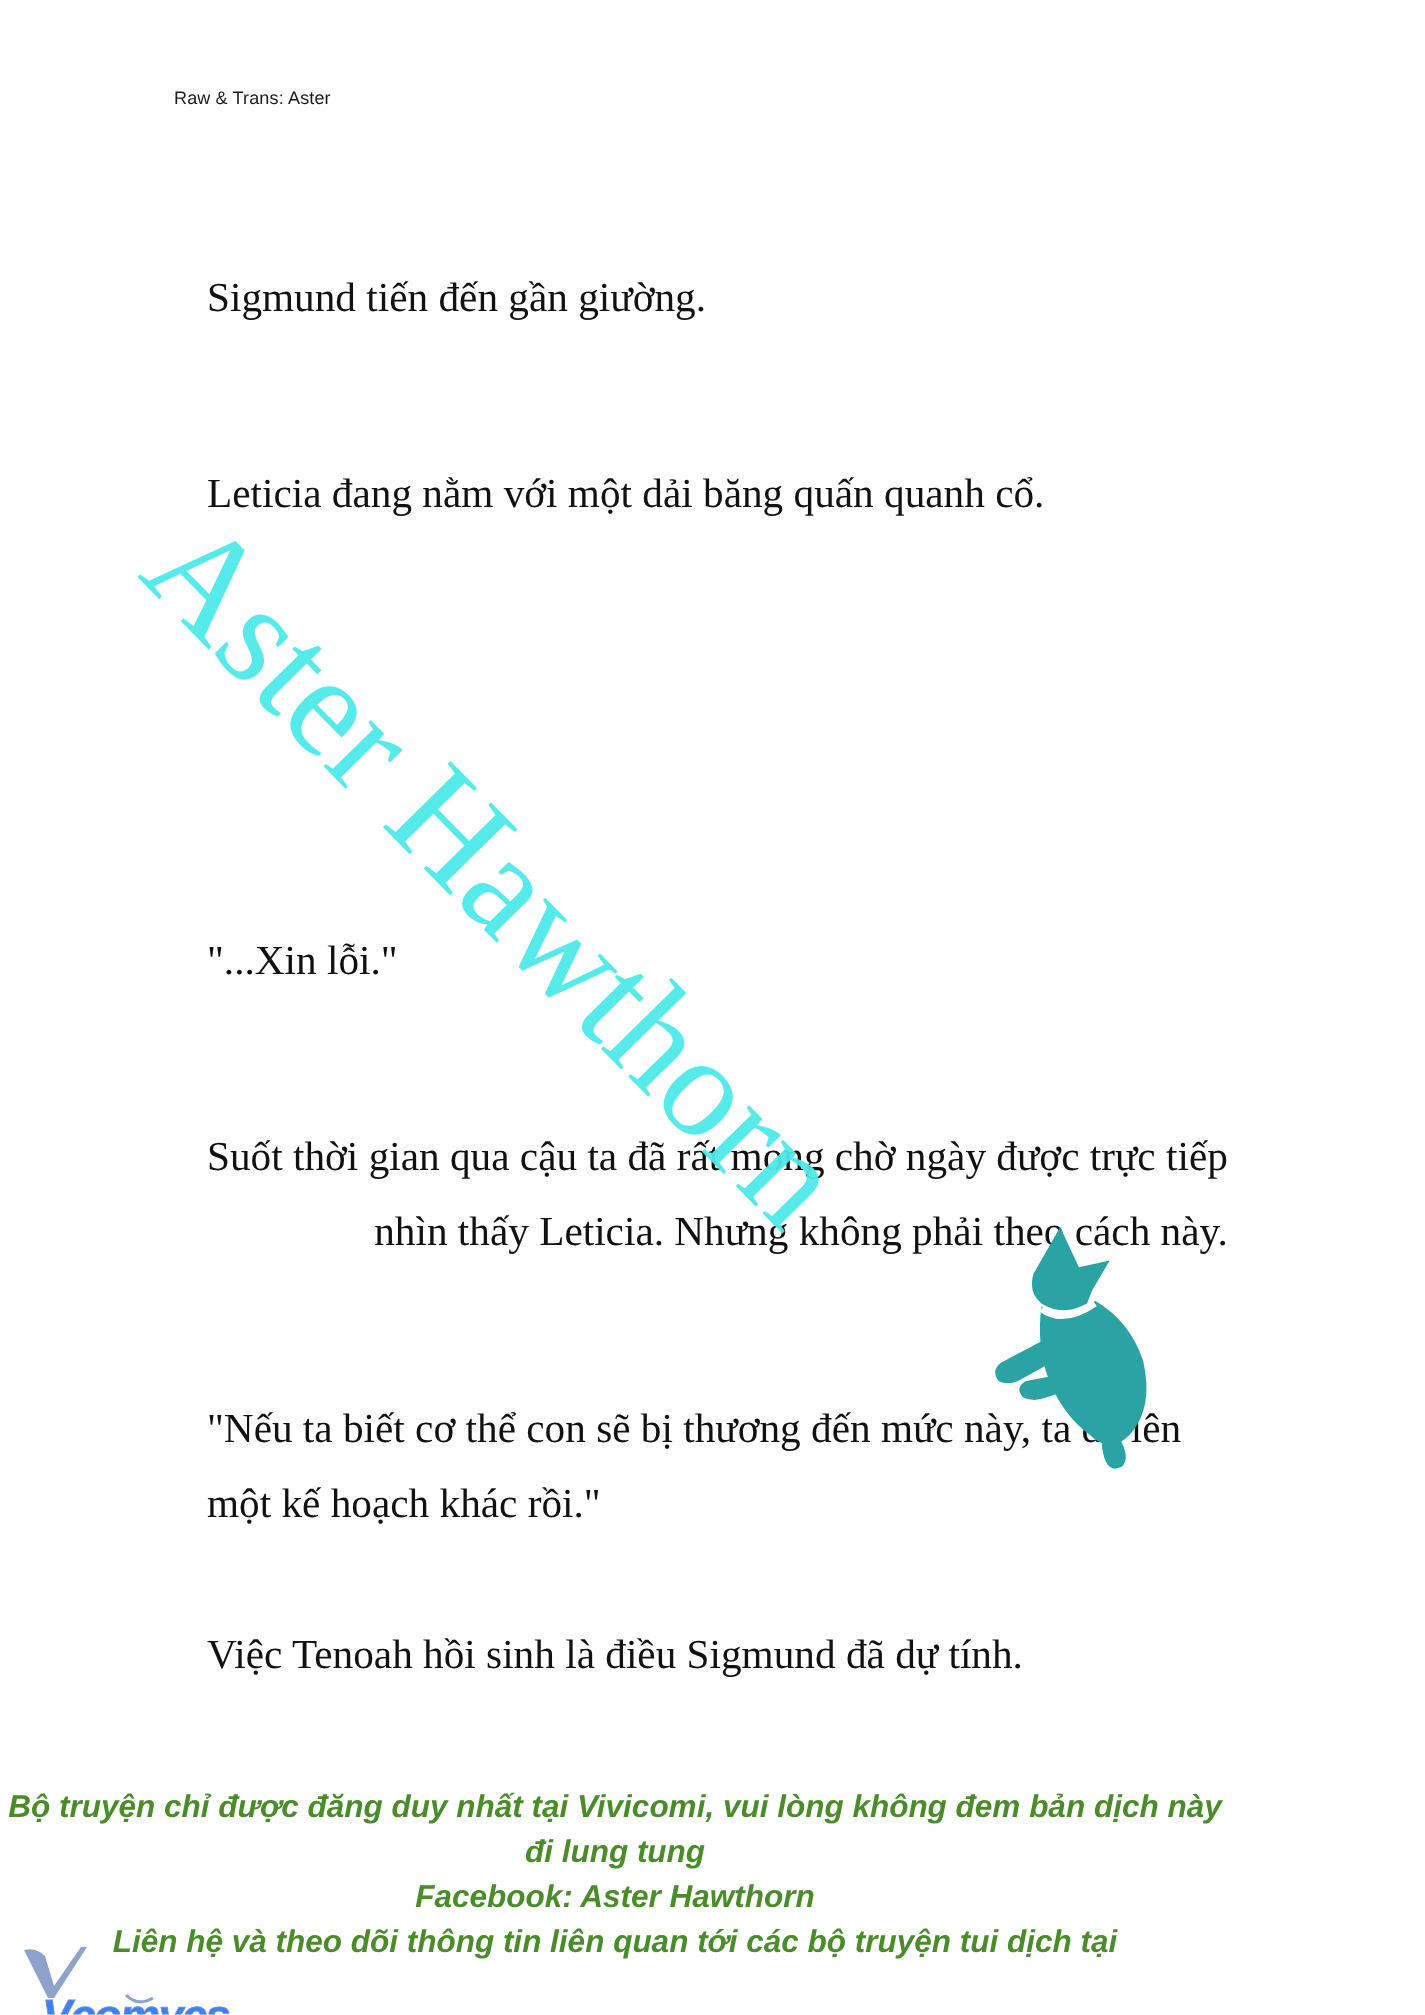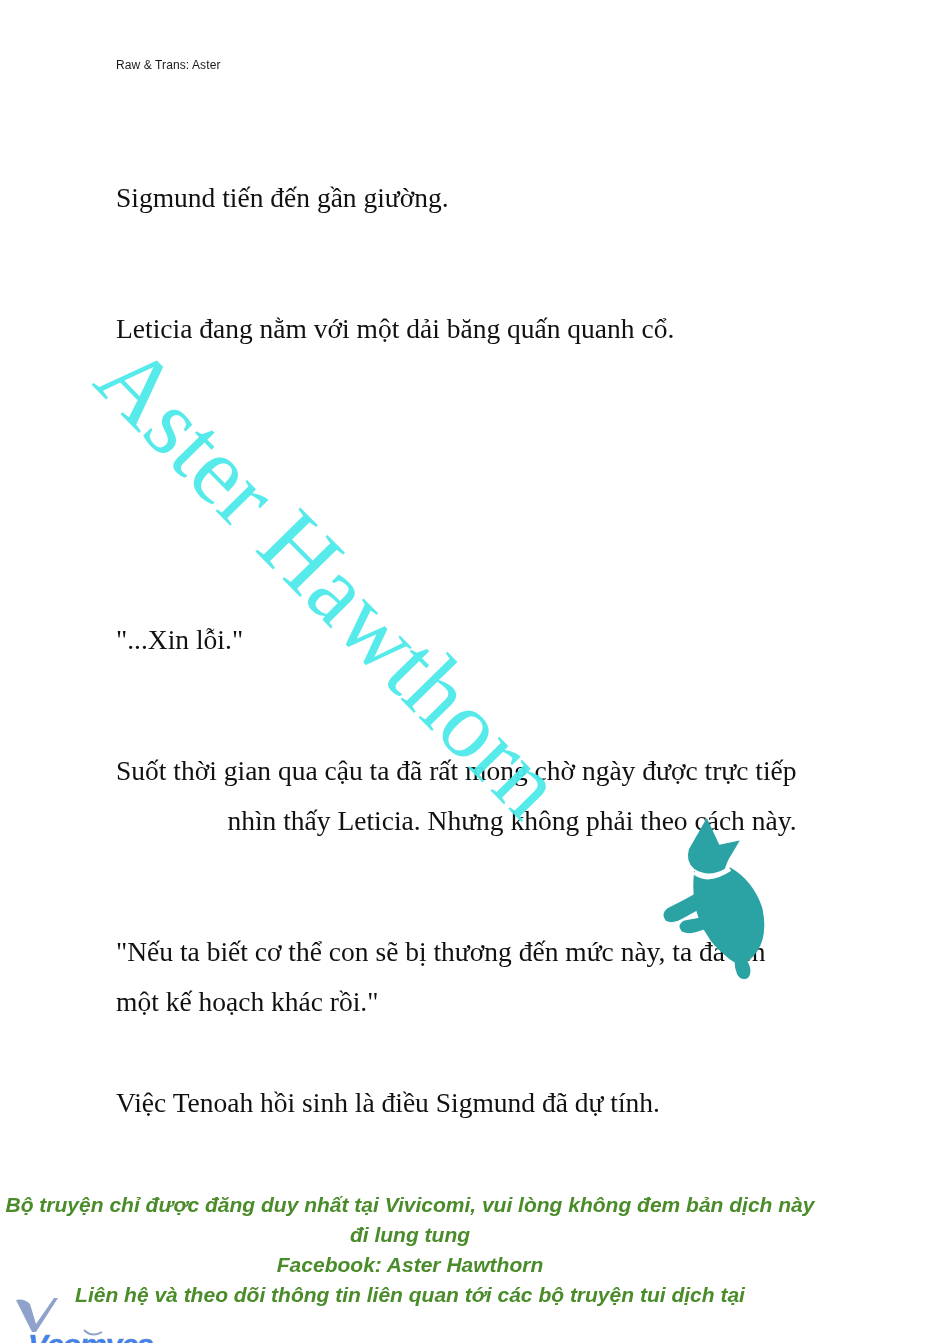--- a/index.html
+++ b/index.html
@@ -26,21 +26,21 @@
     }
     .para {
       position: absolute;
       left: 116px;
       font-size: 27.5px;
       line-height: 50px;
       color: #111111;
       white-space: nowrap;
       z-index: 2;
     }
-    .para .line { display: block; }
+    .para .line { display: block; margin-left: 22px; }
     .watermark {
       position: absolute;
       left: 148px;
       top: 328px;
       transform-origin: 0 0;
       transform: rotate(45.5deg);
       font-family: "Liberation Serif", "DejaVu Serif", serif;
       font-size: 96px;
       line-height: 1;
       color: #4ee9ea;

